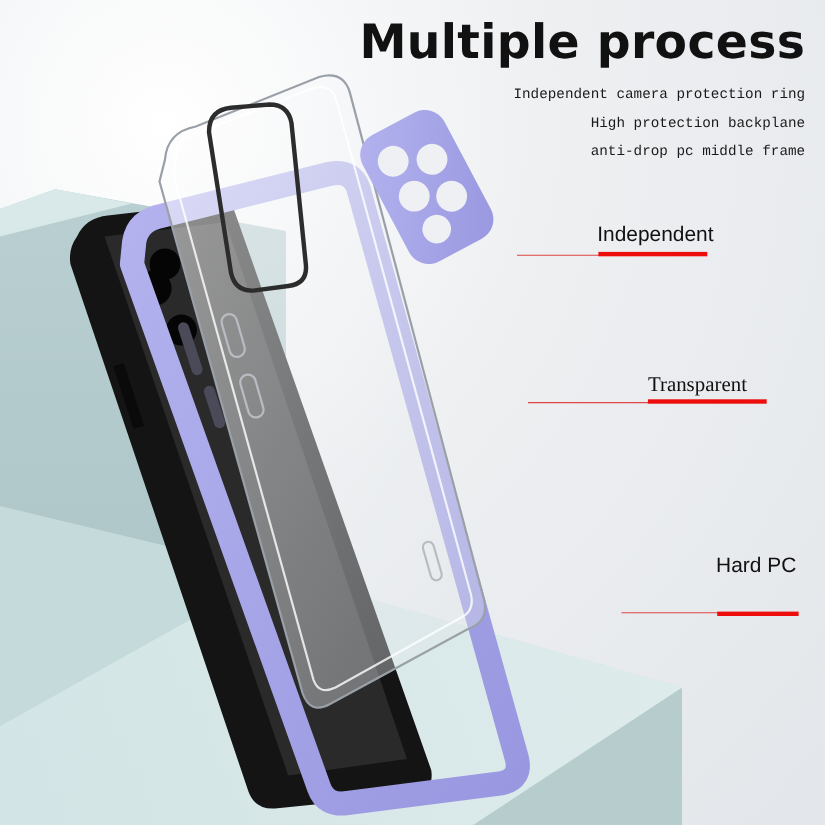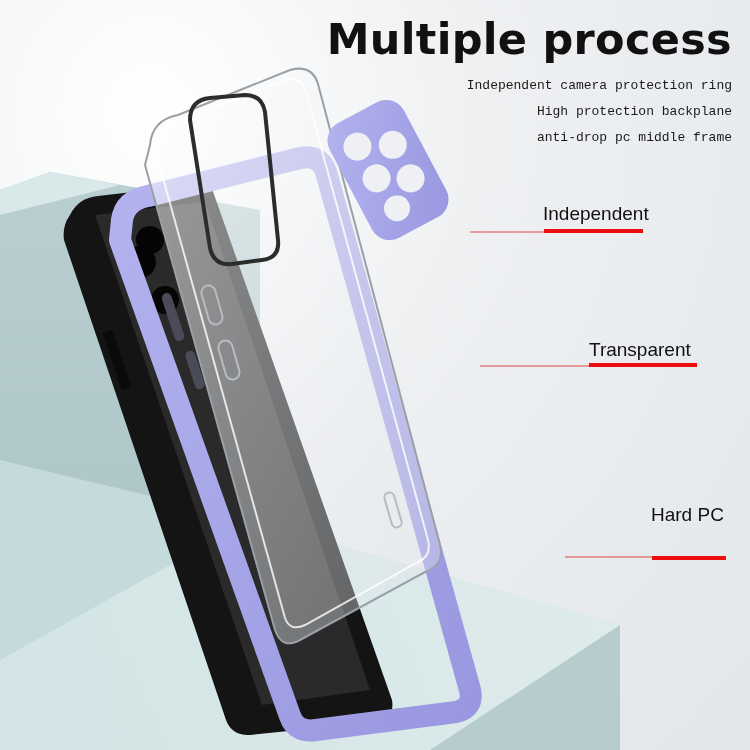--- a/index.html
+++ b/index.html
@@ -103,19 +103,19 @@
   <div class="sub">Independent camera protection ring</div>
   <div class="sub">High protection backplane</div>
   <div class="sub">anti-drop pc middle frame</div>
 </div>
 
 <div class="callout">
   <div class="label" style="left:543px; top:203px;">Independent</div>
   <div class="bar" style="left:544px; top:229px; width:99px;"></div>
 </div>
 <div class="callout">
-  <div class="label" style="left:589px; top:339px;">Transparent</div>
+  <div class="label" style="left:589px; top:339px;font-family:Liberation Serif, serif;">Transparent</div>
   <div class="bar" style="left:589px; top:363px; width:108px;"></div>
 </div>
 <div class="callout">
   <div class="label" style="left:651px; top:504px;">Hard PC</div>
   <div class="bar" style="left:652px; top:556px; width:74px;"></div>
 </div>
 
 </body></html>

